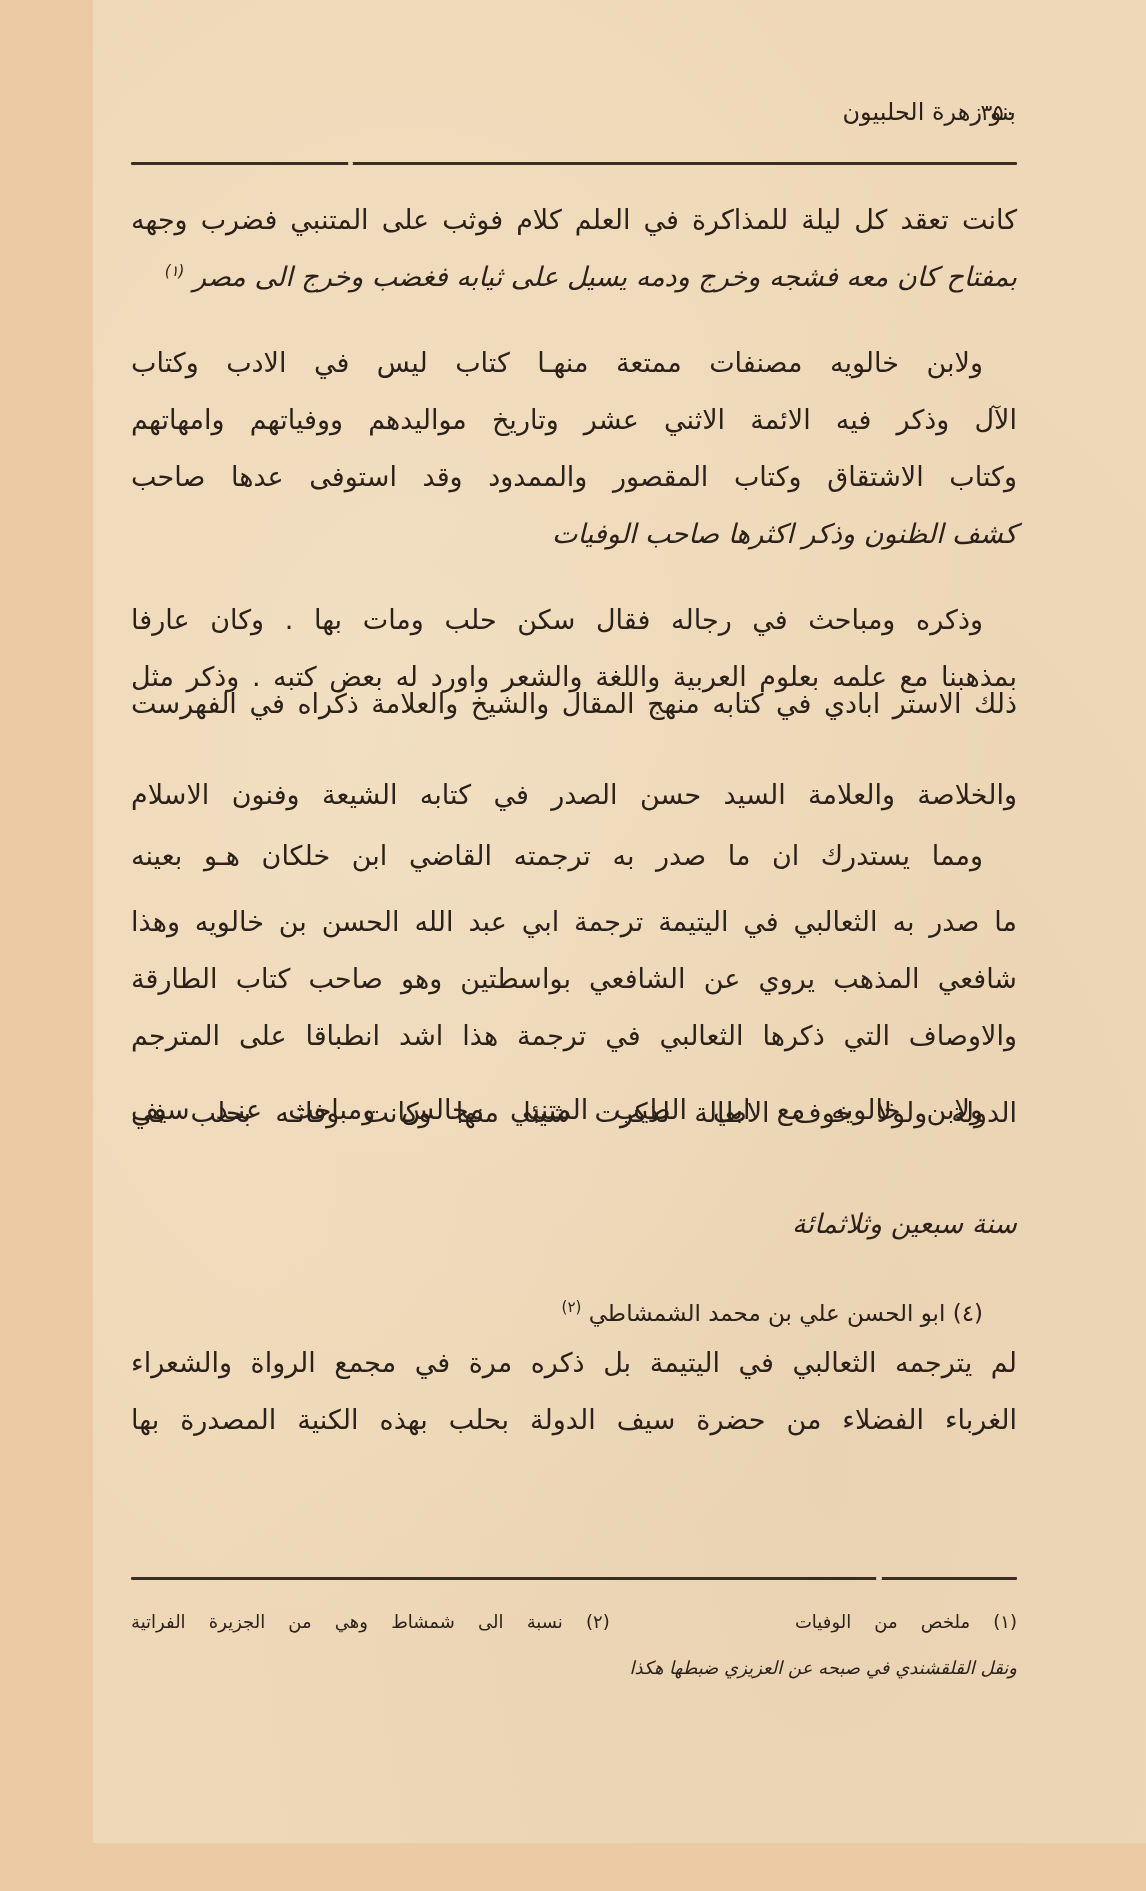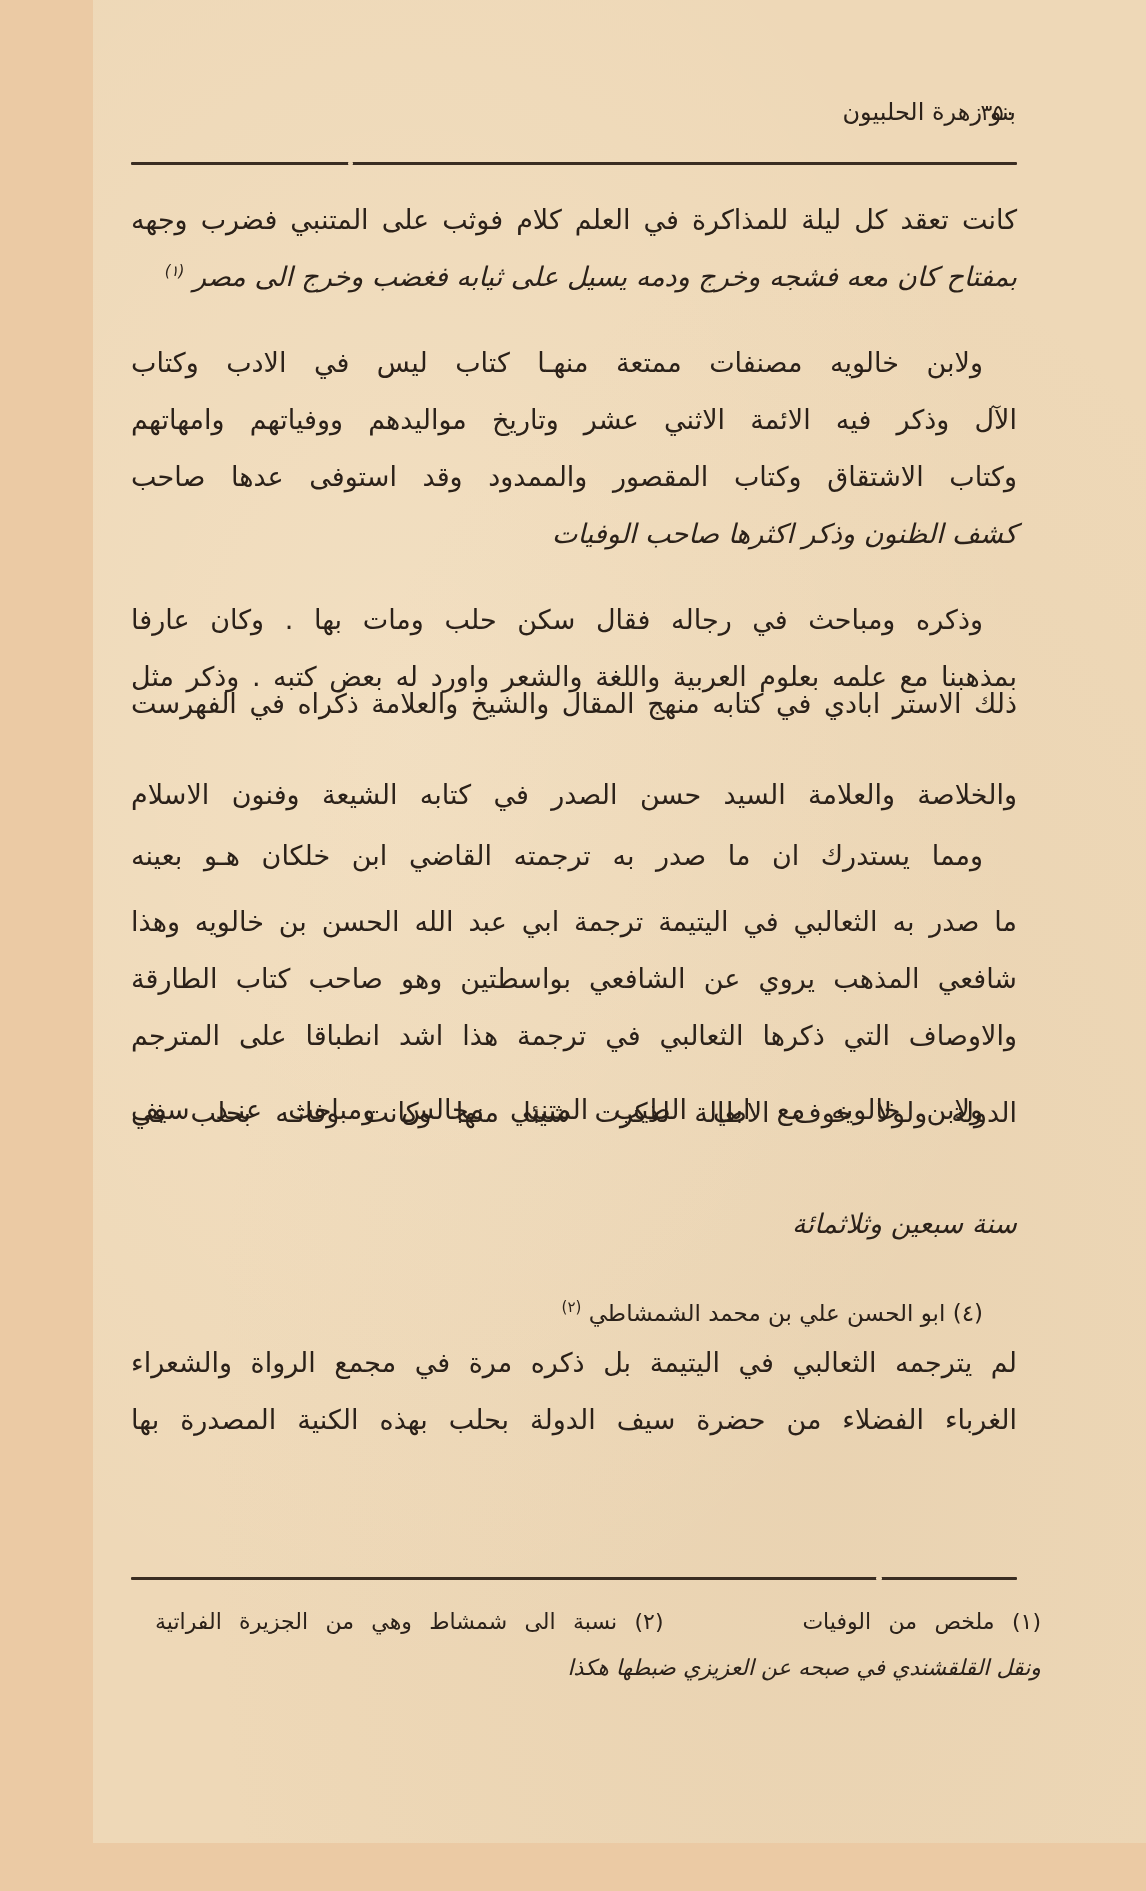--- a/index.html
+++ b/index.html
@@ -94,22 +94,21 @@
       width: 852px;
       font-size: 23px;
       margin-top: 13px;
     }
     sup.note {
       font-size: 15px;
       vertical-align: super;
       line-height: 0;
     }
     .footnotes .line {
-      font-size: 22px;
-      margin-left: 24px;
+      font-size: 18px;
     }
   </style>
 </head>
 <body>
 
 <div class="page">
 
   <div class="header">
     <span class="page-number">٣٥٠</span>
     <div class="running-title">بنو زهرة الحلبيون</div>

